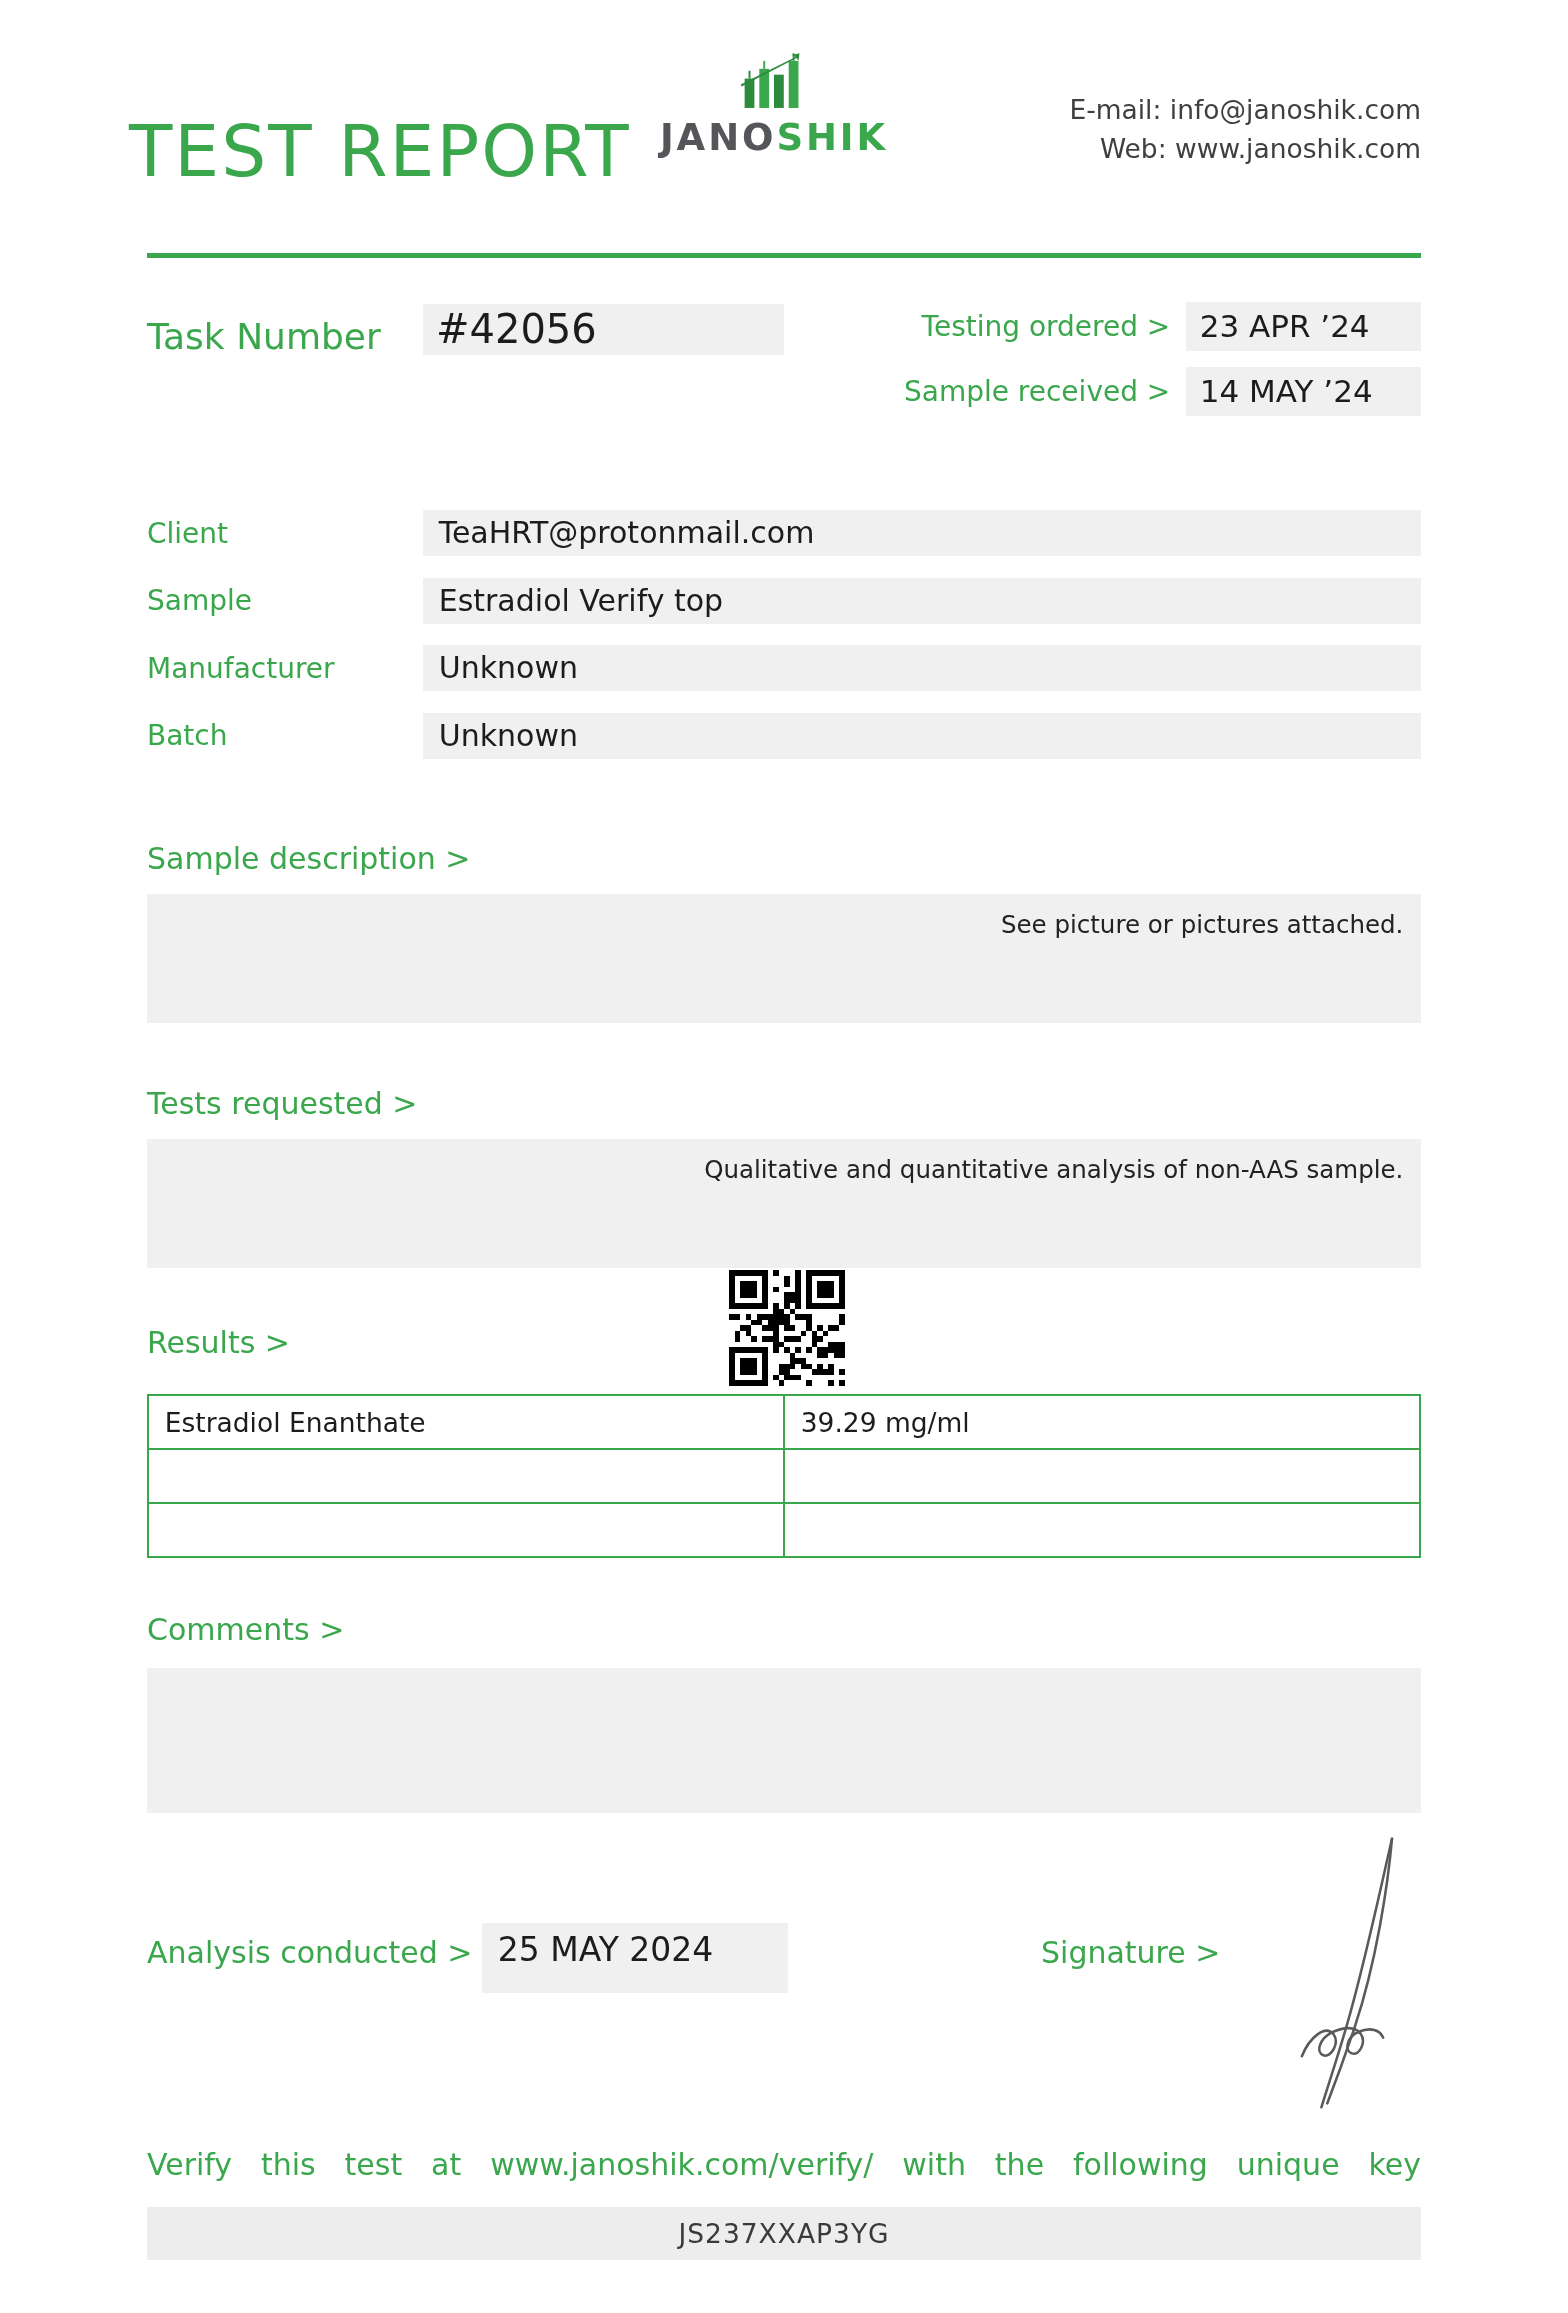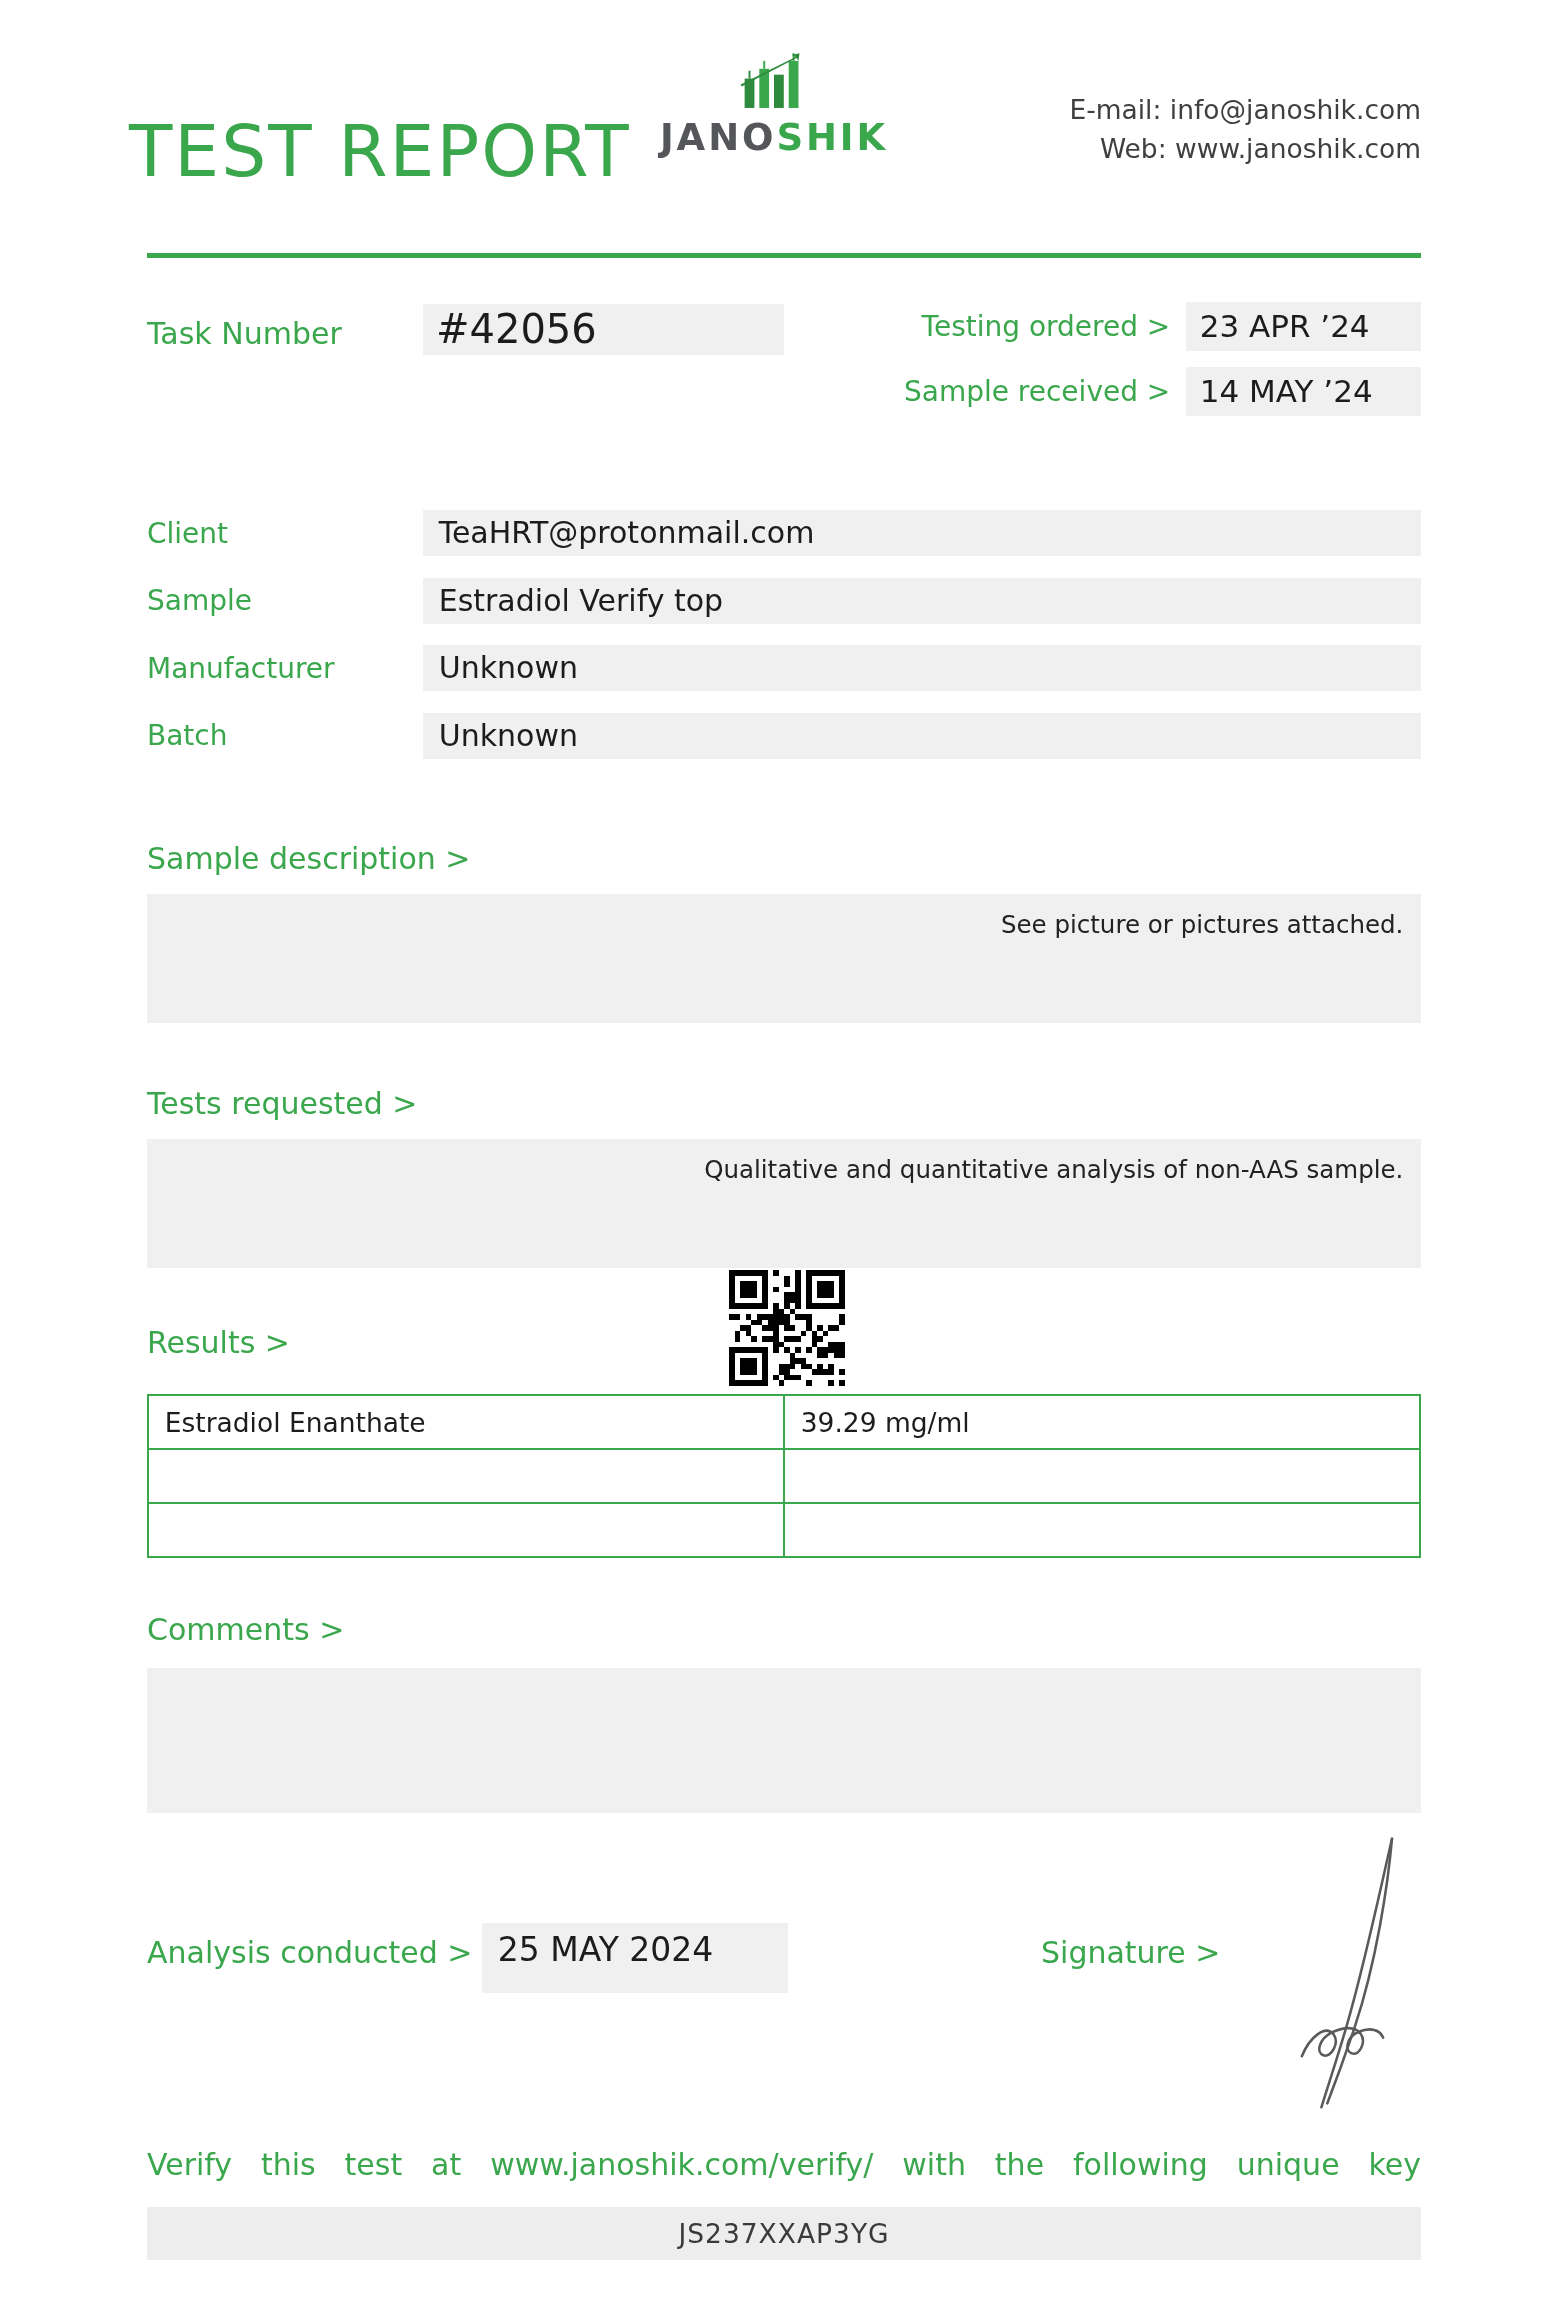--- a/index.html
+++ b/index.html
@@ -26,21 +26,21 @@
   .logo-icon{display:block;margin:0 auto 2px auto;}
   .logo-text{font-size:37px;font-weight:bold;letter-spacing:2.9px;color:#55565a;}
   .logo-text .shik{color:var(--green);}
   .contact{
     position:absolute;right:147px;top:90px;text-align:right;
     font-size:26.5px;line-height:39px;color:var(--gray-ink);
   }
   .rule{position:absolute;left:147px;right:147px;top:253px;height:4.9px;background:var(--green);}
 
   
-  .task-label{position:absolute;left:147px;top:316px;font-size:30px;color:var(--green);}
+  .task-label{position:absolute;left:147px;top:316px;font-size:36px;color:var(--green);}
   .task-box{
     position:absolute;left:423px;top:304px;width:361px;height:51px;
     background:var(--field);line-height:51px;padding-left:13px;
     font-size:40px;color:var(--ink);
   }
   .date-row{position:absolute;right:147px;display:flex;align-items:center;gap:15.7px;}
   .date-row.ordered{top:302px;}
   .date-row.received{top:367px;}
   .date-label{font-size:28px;color:var(--green);white-space:nowrap;}
   .date-box{

